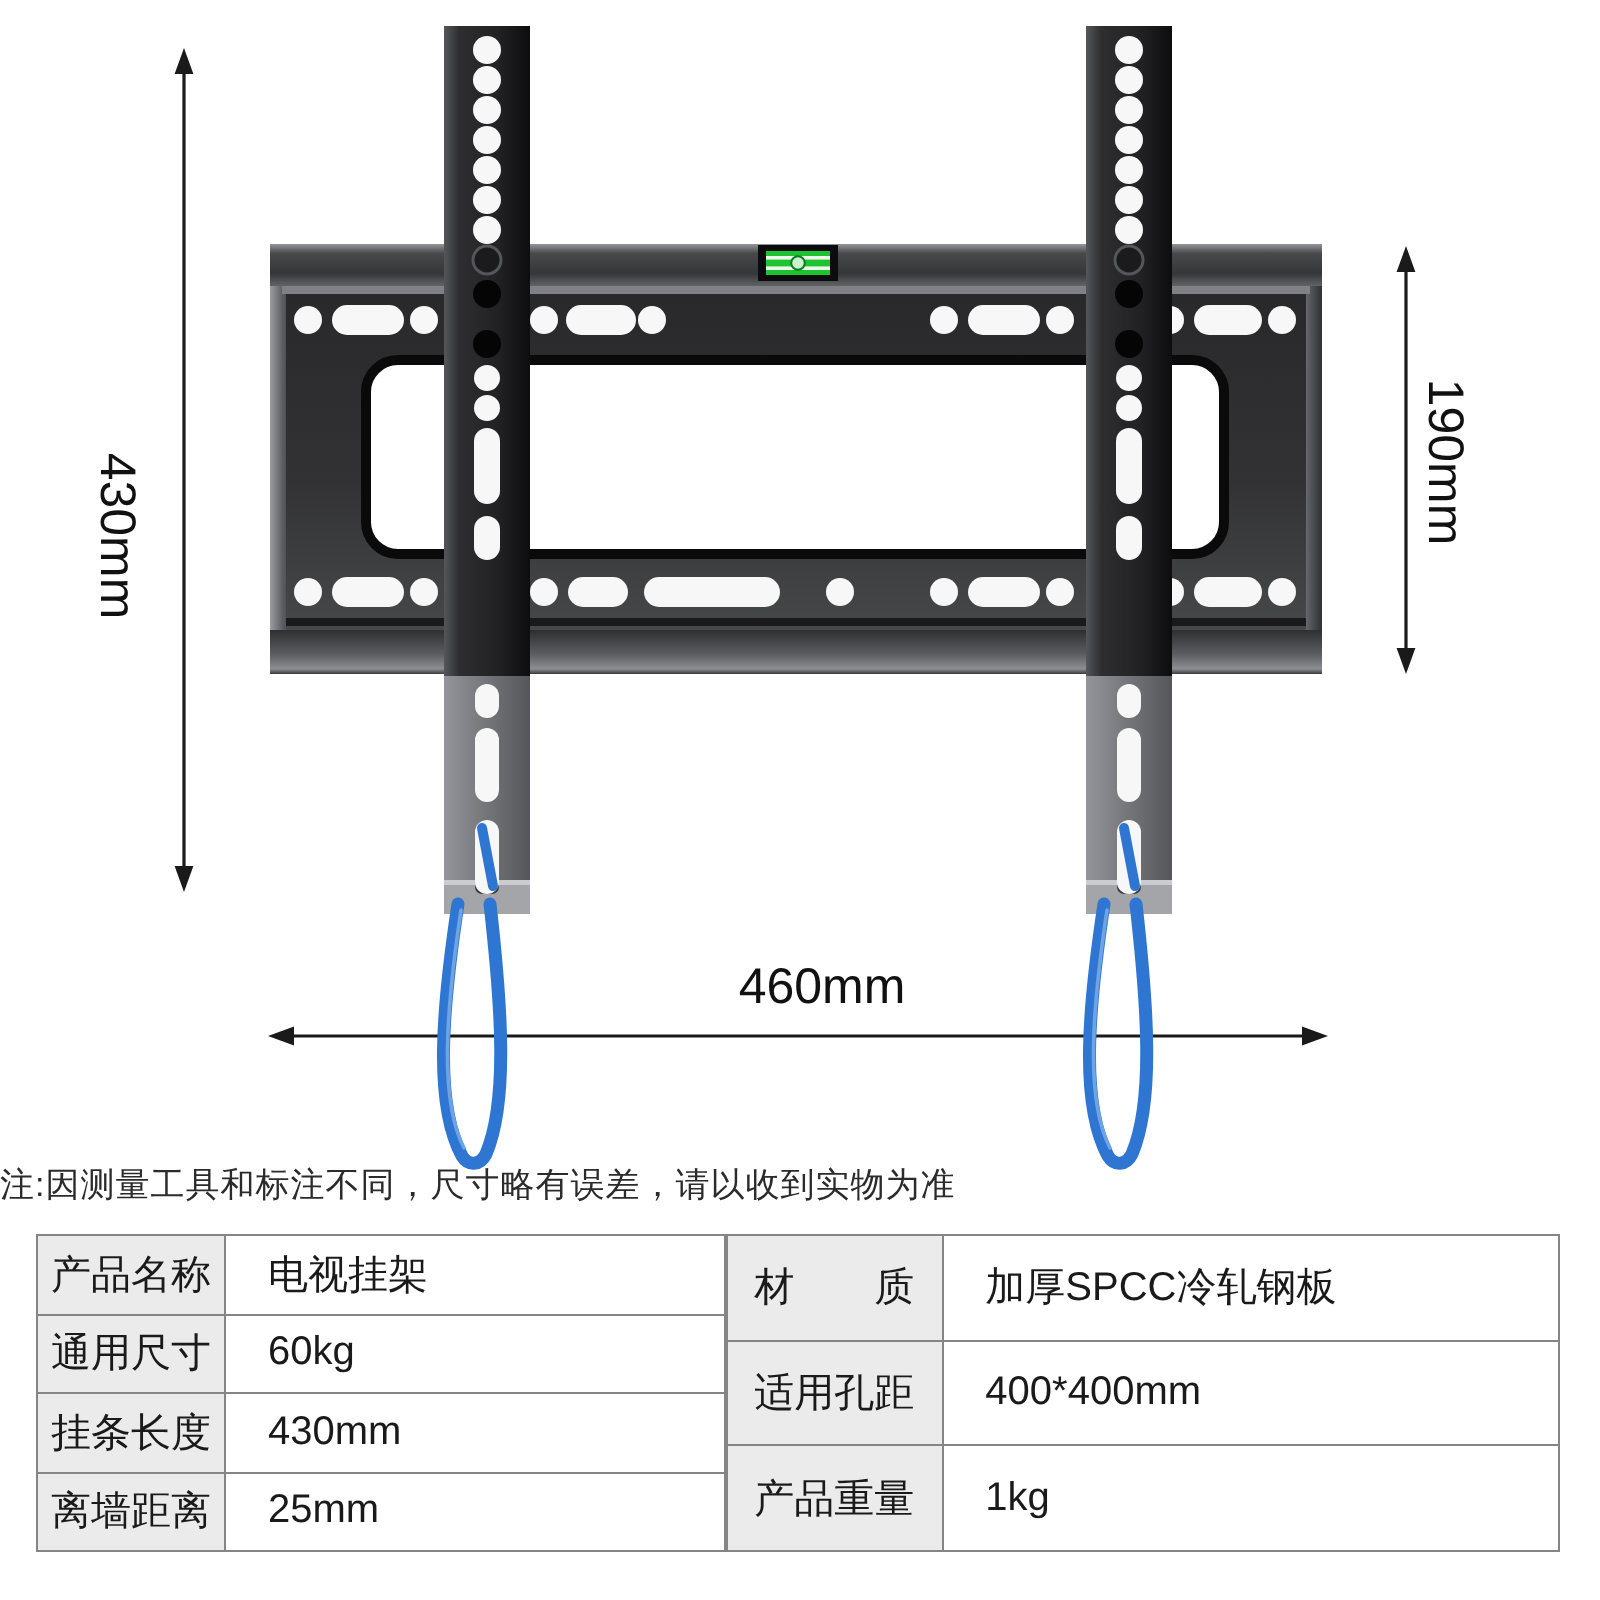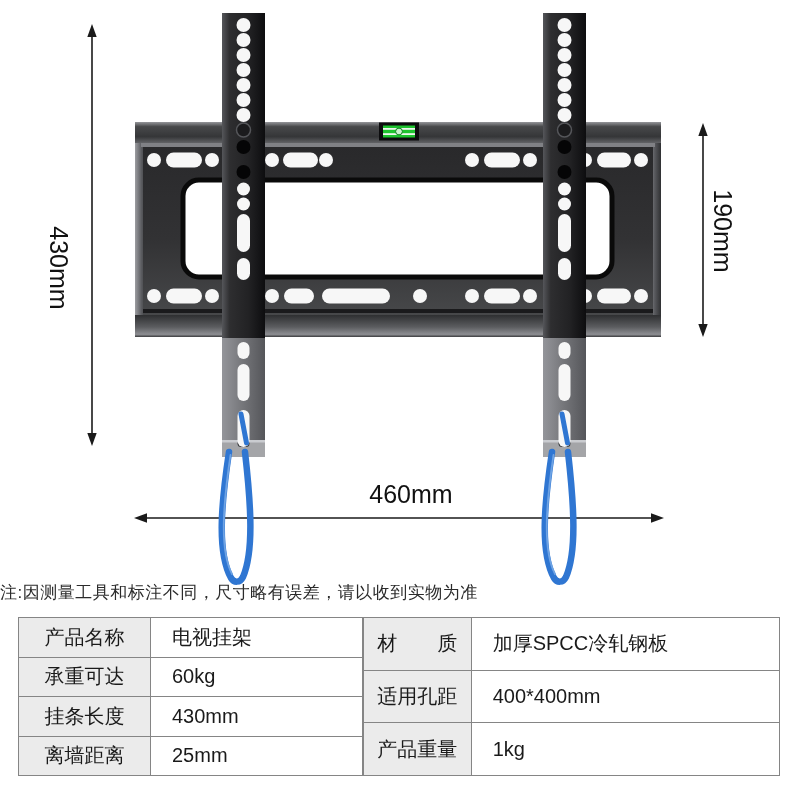--- a/index.html
+++ b/index.html
@@ -14,21 +14,21 @@
   .note{position:absolute;left:0;right:14px;top:581px;text-align:left;
         font-size:17px;color:#2b2b2b;letter-spacing:0.5px;}
   .specs{position:absolute;left:18px;top:617px;width:762px;height:159px;display:flex;}
   table{border-collapse:collapse;height:159px;table-layout:fixed;}
   .t-left{width:370px;}
   .t-right{width:448px;border-radius:29px;}
   th,td{border:1px solid var(--table-border,#858585);font-weight:normal;
         font-size:20px;height:39px;box-sizing:border-box;}
   th{background:#ebebeb;text-align:center;padding:0 4px;}
   td{background:#fff;text-align:left;padding:0 6px 0 21px;}
-  .t-left th{width:132px;}
+  .t-left th{width:94px;}
   .t-right th{width:108px;}
   .cord{stroke:var(--cord-blue,#2f76d2);stroke-width:6.5;fill:none;stroke-linecap:round;}
   .cord-hi{stroke:#6ea3e4;stroke-width:1.8;fill:none;stroke-linecap:round;}
   .arrow{stroke:#1a1a1a;stroke-width:1.6;}
   .ah{fill:#1a1a1a;}
   .hole{fill:#f7f7f7;}
 </style>
 </head>
 <body>
 
@@ -214,21 +214,21 @@
   </div>
 
   <div class="specs">
     <table class="t-left">
       <tbody>
         <tr>
           <th>产品名称</th>
           <td>电视挂架</td>
         </tr>
         <tr>
-          <th>承重可达</th>
+          <th>通用尺寸</th>
           <td>60kg</td>
         </tr>
         <tr>
           <th>挂条长度</th>
           <td>430mm</td>
         </tr>
         <tr>
           <th>离墙距离</th>
           <td>25mm</td>
         </tr>

